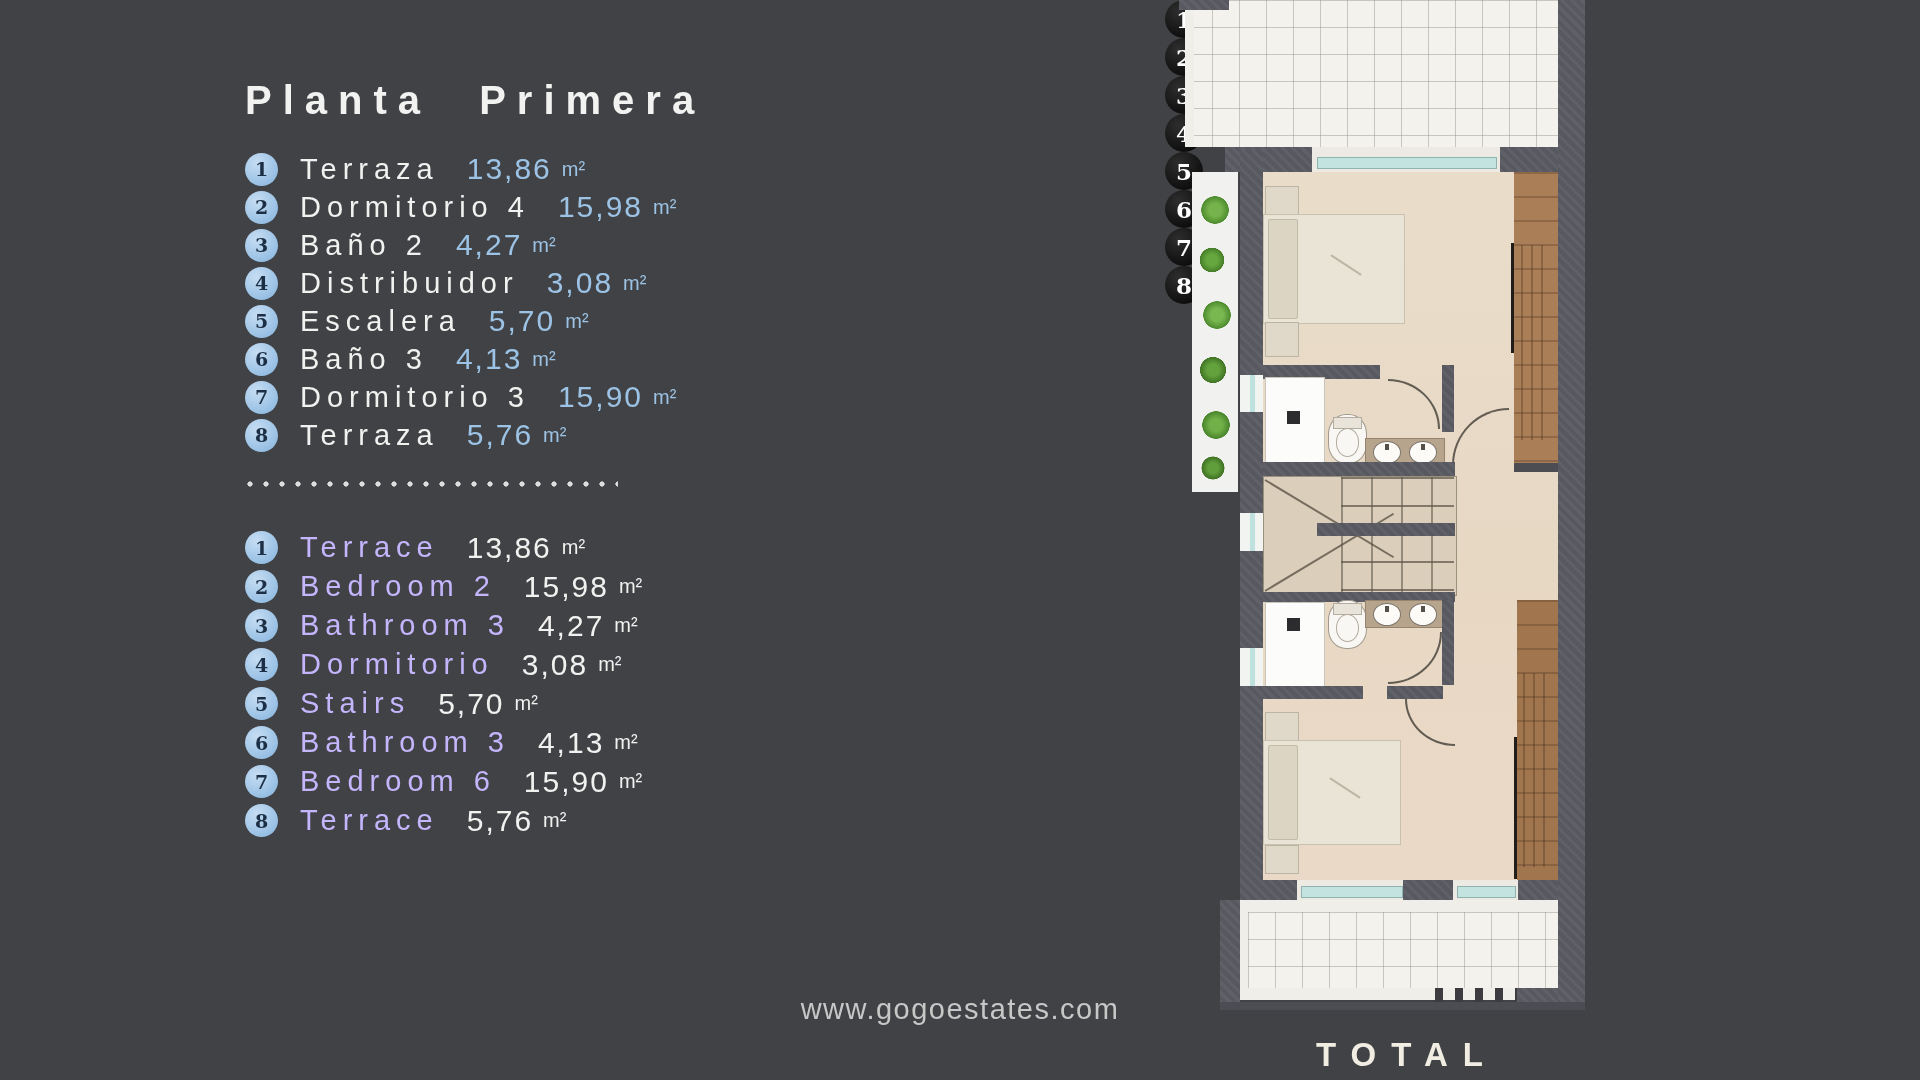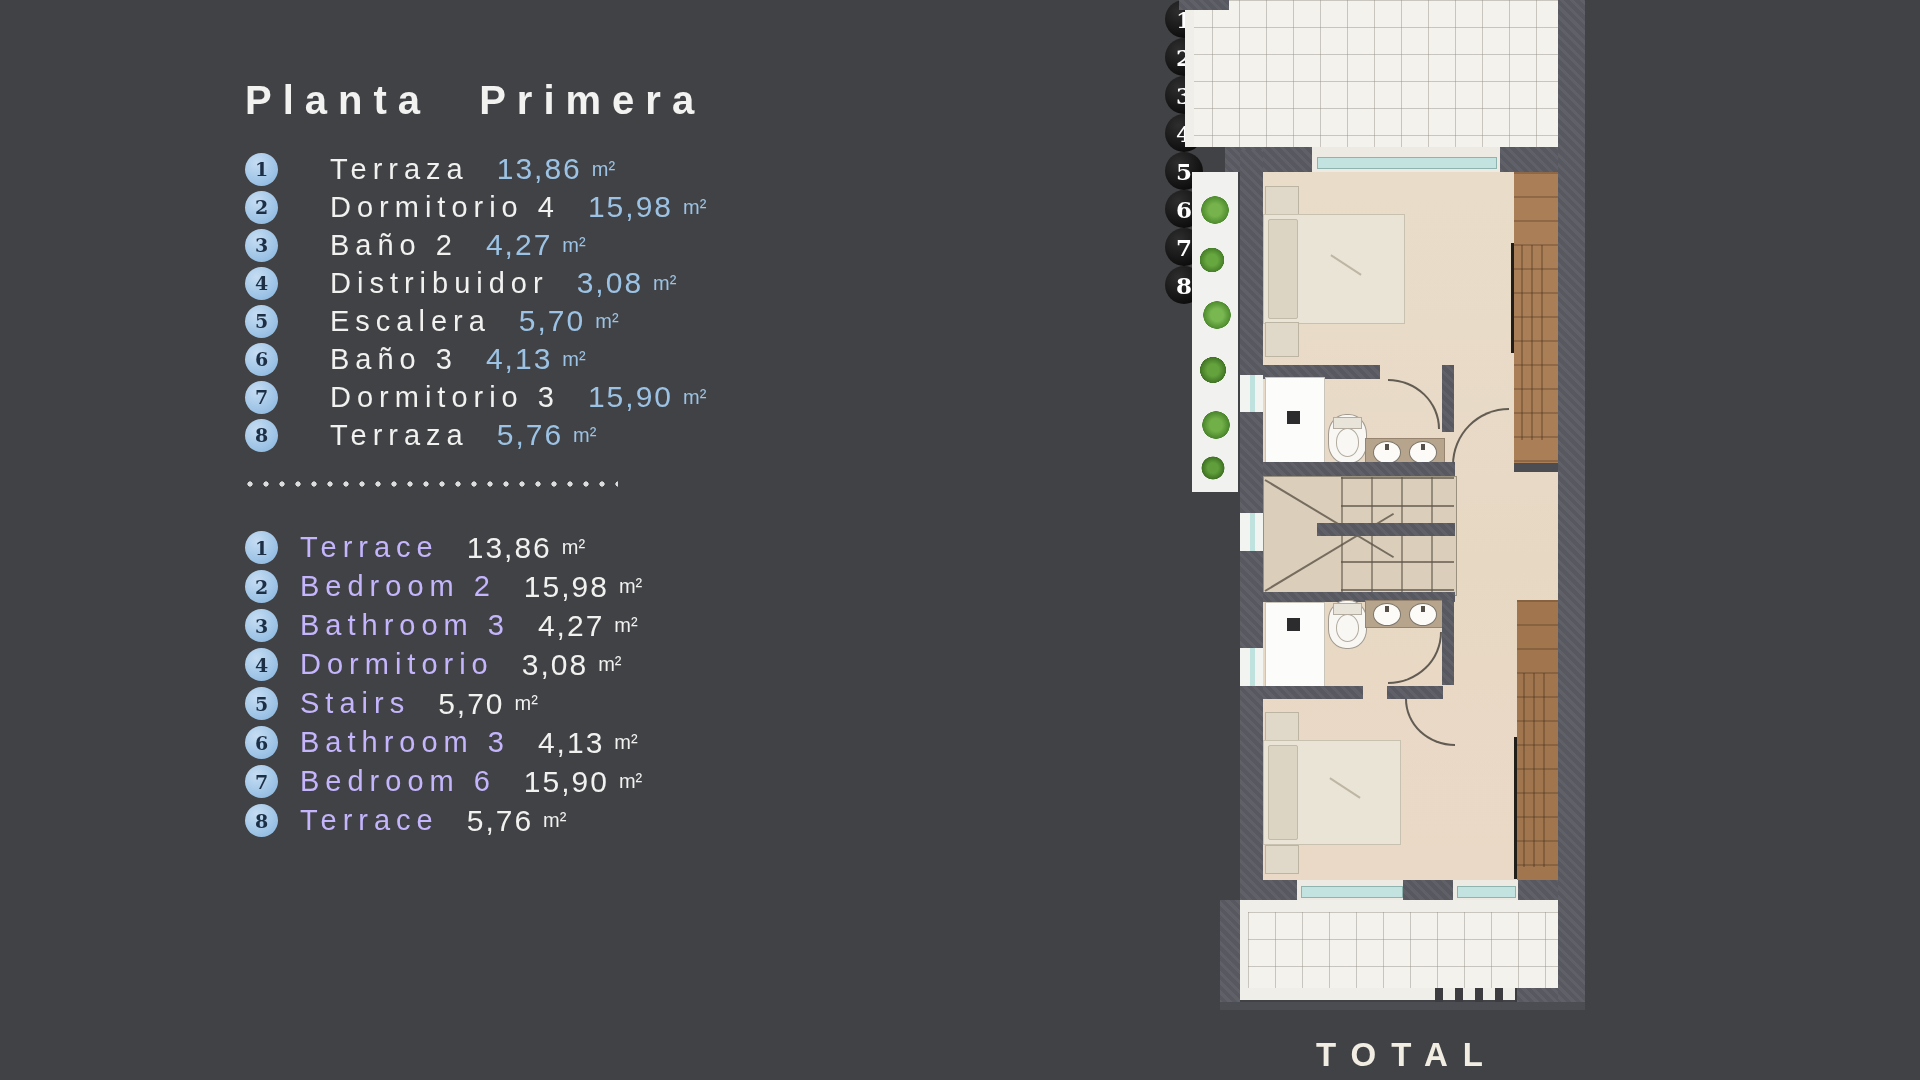--- a/index.html
+++ b/index.html
@@ -14,21 +14,21 @@
   .rows{margin-top:26px;}
   .row{display:flex;align-items:center;height:38px;}
   .en .row{height:39px;}
   .blt{flex:0 0 auto;width:33px;height:33px;border-radius:50%;
        background:radial-gradient(circle at 35% 30%, #c6ddf3, #98c0e4 70%, #86b2da);
        color:#1c2f45;font-family:"DejaVu Serif",serif;font-weight:bold;font-size:19px;
        display:flex;align-items:center;justify-content:center;margin-right:22px;}
   .nm{font-size:29px;letter-spacing:6px;white-space:pre;}
   .vl{font-size:30px;letter-spacing:2px;margin-left:28px;}
   .un{font-size:20px;margin-left:10px;}
-  .es .nm{color:#f1f1f0;margin-left:30px;} .es .vl,.es .un{color:#9cc3e5;}
+  .es .nm{color:#f1f1f0;} .es .vl,.es .un{color:#9cc3e5;}
   .en .nm{color:#c4b5fd;} .en .vl,.en .un{color:#f1f1f0;}
 
   .dots{position:absolute;left:246px;top:480px;width:372px;height:8px;
         background-image:radial-gradient(circle 2.6px at 4px 4px, #dddddd 2.4px, transparent 2.8px);
         background-size:16px 8px;background-repeat:repeat-x;}
 
   .website{position:absolute;left:960px;top:993px;transform:translateX(-50%);
            font-size:29px;letter-spacing:1.5px;color:#c6c7c6;}
   .total{position:absolute;left:1316px;top:1036px;font-size:33px;font-weight:bold;
          letter-spacing:15px;color:#f1ede3;}
@@ -202,20 +202,21 @@
       </div>
       <div class="row">
         <span class="blt">8</span>
         <span class="nm">Terrace</span>
         <span class="vl">5,76</span>
         <span class="un">m²</span>
       </div>
     </div>
   </section>
 
+  <div class="website">www.gogoestates.com</div>
   <div class="total">TOTAL</div>
 
   <div class="fp">
 
     <i class="tile" style="left:20px;top:0;width:373px;height:147px"></i>
     <i class="white" style="left:20px;top:0;width:9px;height:147px"></i>
     <i class="wall" style="left:14px;top:0;width:50px;height:10px"></i>
 
     <i class="wall" style="left:60px;top:147px;width:87px;height:25px"></i>
     <i class="sill" style="left:147px;top:147px;width:188px;height:25px"></i>

